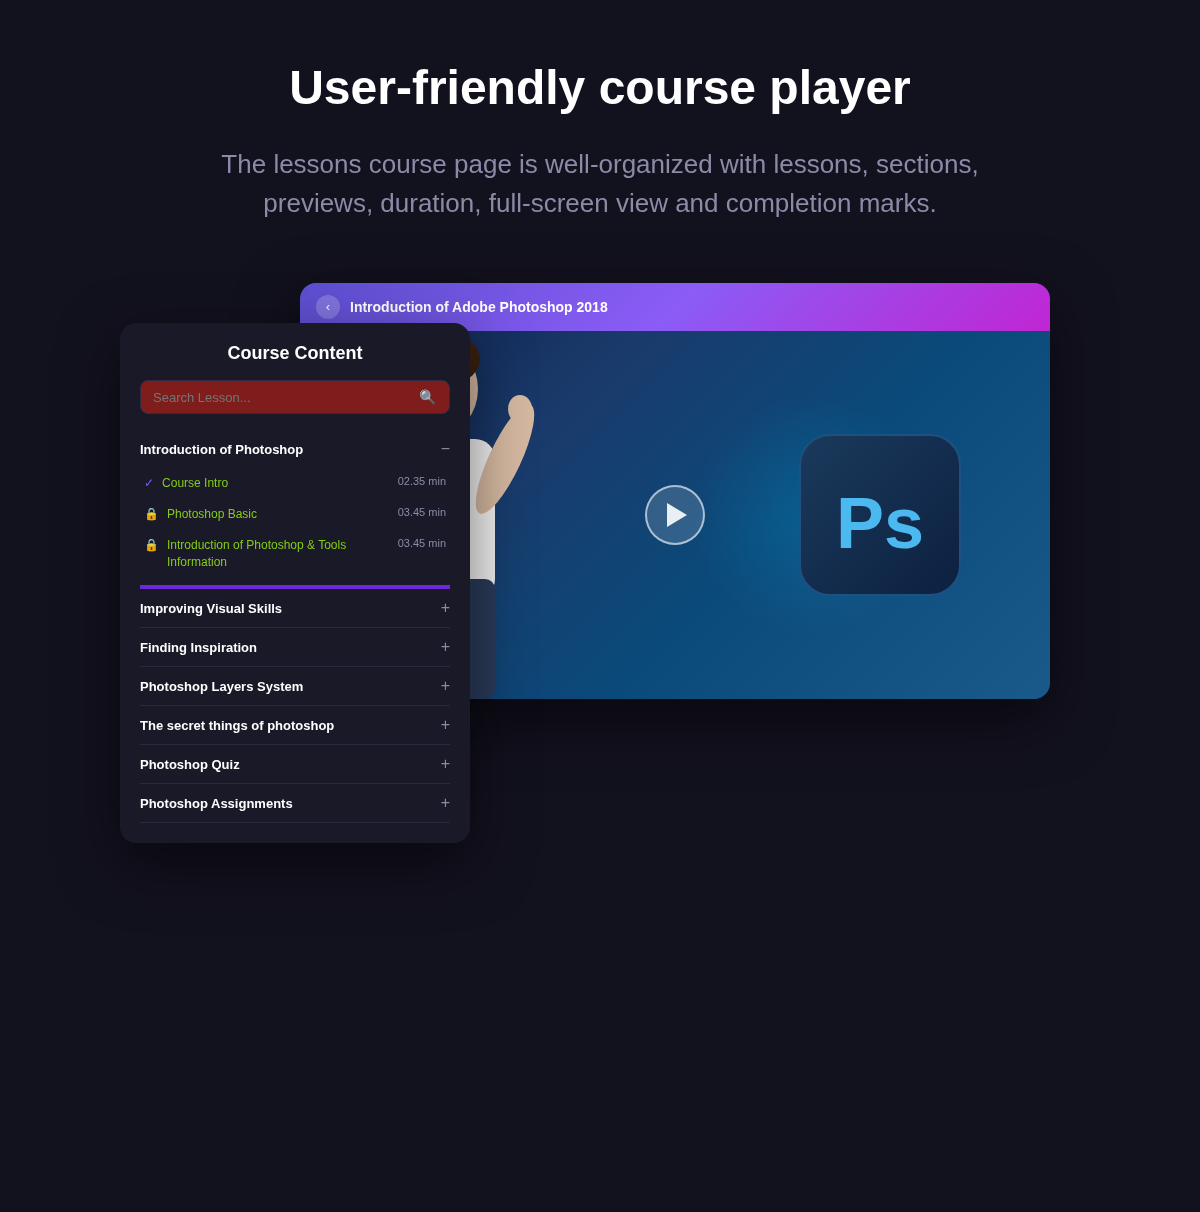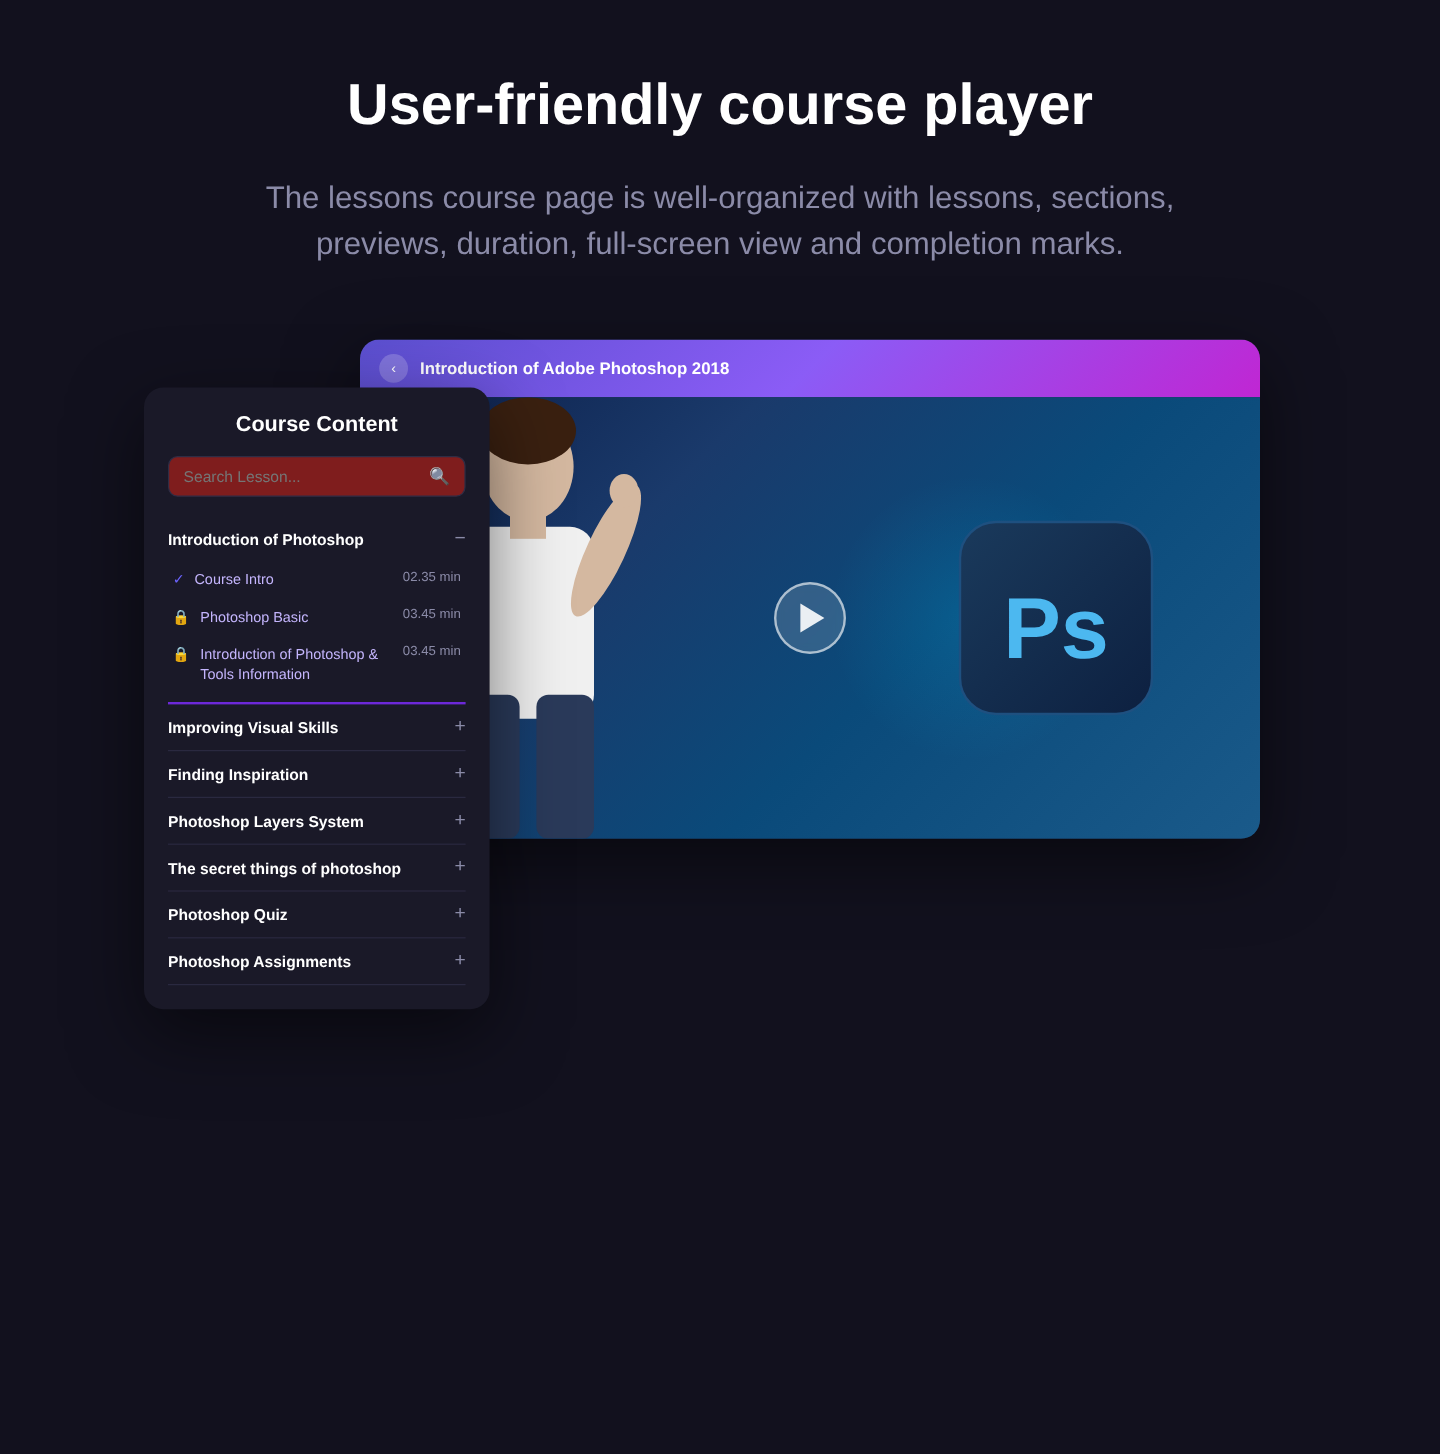--- a/index.html
+++ b/index.html
@@ -36,21 +36,21 @@
 
     .player-container {
       width: 900px;
       position: relative;
       display: flex;
       align-items: flex-start;
     }
 
     
     .course-panel {
-      width: 288px;
+      width: 350px;
       background: #1a1928;
       border-radius: 16px;
       padding: 20px;
       position: absolute;
       left: -30px;
       top: 40px;
       z-index: 10;
       box-shadow: 0 20px 60px rgba(0,0,0,0.5);
     }
 
@@ -104,21 +104,21 @@
 
     .section-icon {
       color: #8b8ba8;
       font-size: 16px;
       font-weight: 300;
     }
 
     
     .section-expanded {
       padding-bottom: 8px;
-      border-bottom: 2px solid #6d28d9;
+      border-bottom: 4px solid #6d28d9;
     }
 
     .section-expanded .section-header {
       border-bottom: none;
     }
 
     .lesson-item {
       display: flex;
       align-items: flex-start;
       padding: 7px 4px;
@@ -130,21 +130,21 @@
       font-size: 12px;
       margin-top: 1px;
       flex-shrink: 0;
     }
 
     .lesson-icon.check {
       color: #6c63ff;
     }
 
     .lesson-title {
-      color: #c4b5fd;
+      color: #84cc16;
       font-size: 12px;
       flex: 1;
       line-height: 1.4;
     }
 
     .lesson-duration {
       color: #8b8ba8;
       font-size: 11px;
       white-space: nowrap;
       flex-shrink: 0;

